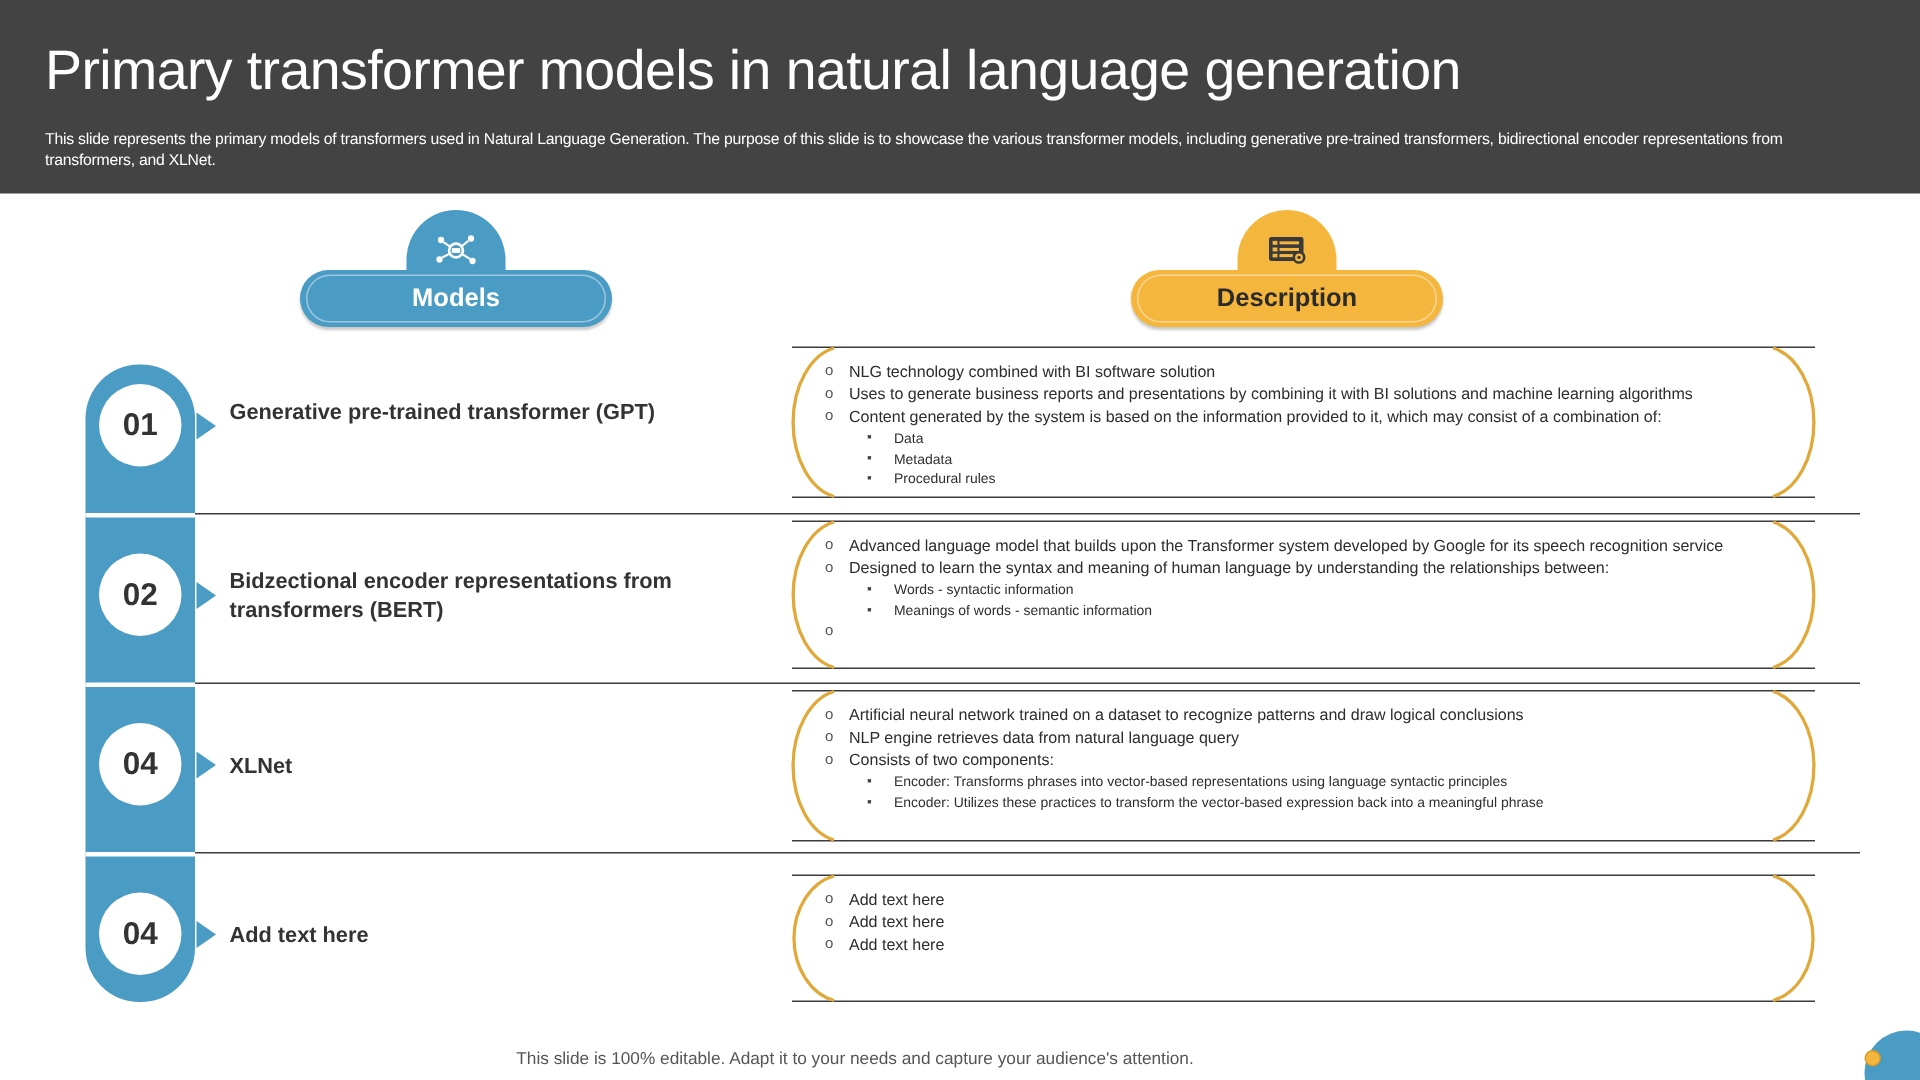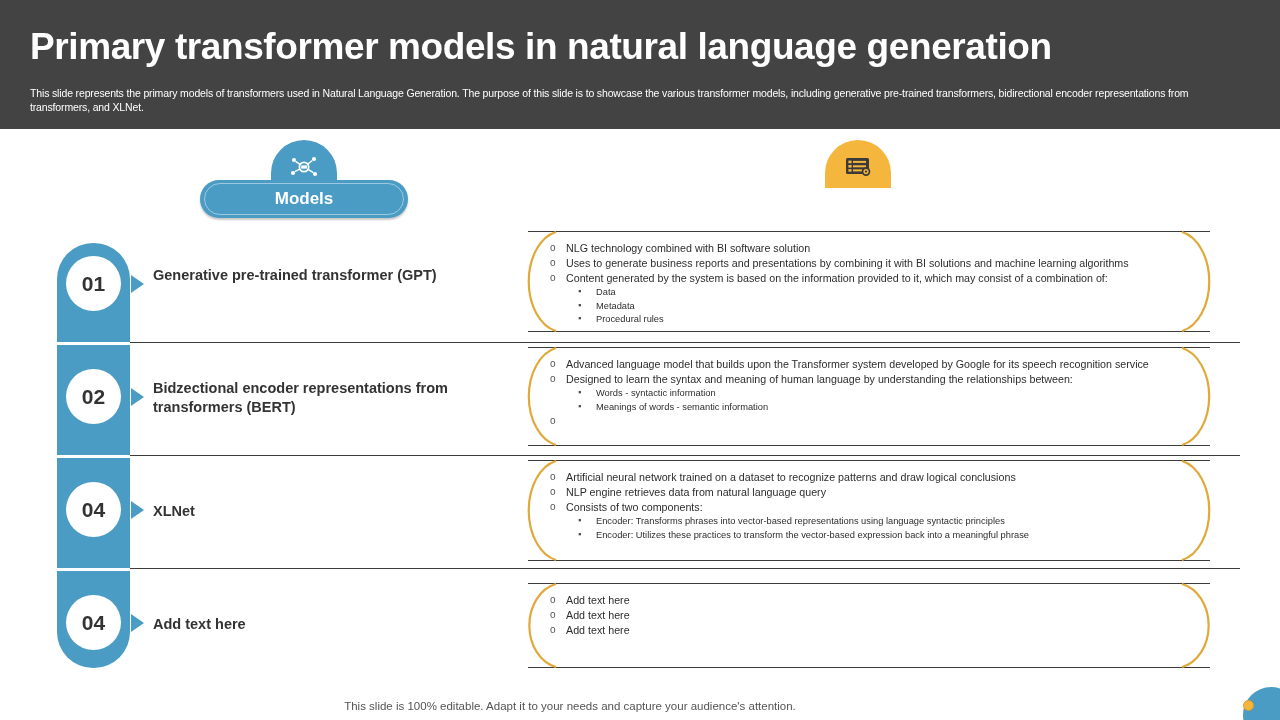--- a/index.html
+++ b/index.html
@@ -11,21 +11,21 @@
   }
   #slide { position: relative; width: 1280px; height: 720px; background: #fff; }
 
   
   .header {
     position: absolute; left: 0; top: 0; width: 1280px; height: 129px;
     background: #434343;
   }
   .header-title {
     position: absolute; left: 30px; top: 26px;
-    font-size: 37px; font-weight: bold; color: #ffffff;
+    font-size: 37px; font-weight: normal; color: #ffffff;
     letter-spacing: -0.4px; white-space: nowrap;
   }
   .header-sub {
     position: absolute; left: 30px; top: 86px; width: 1216px;
     font-size: 10.5px; color: #ffffff; line-height: 14px;
     letter-spacing: -0.15px;
   }
 
   
   .colbadge { position: absolute; }
@@ -157,20 +157,21 @@
         <rect x="5.4" y="11" width="3.2" height="2.6" fill="#f5b63d"></rect>
         <rect x="5.4" y="15.2" width="3.2" height="2.4" fill="#f5b63d"></rect>
         <rect x="10" y="6.9" width="13" height="2" fill="#f5b63d"></rect>
         <rect x="10" y="11.3" width="13" height="2" fill="#f5b63d"></rect>
         <rect x="10" y="15.4" width="9" height="2" fill="#f5b63d"></rect>
         <circle cx="23" cy="17.6" r="4.3" fill="#3a3a3a"></circle>
         <circle cx="23" cy="17.6" r="2.6" fill="#f5b63d"></circle>
         <circle cx="23" cy="17.6" r="1.1" fill="#3a3a3a"></circle>
       </svg>
     </div>
+    <div class="pill">Description</div>
   </div>
 
   <div class="rail"></div>
   <div class="rail-notch" style="top:342px"></div>
   <div class="rail-notch" style="top:455px"></div>
   <div class="rail-notch" style="top:568px"></div>
 
   <div id="rows">
       <div class="row-sep" style="top: 342px;"></div>
       <div class="row-sep" style="top: 455px;"></div>

